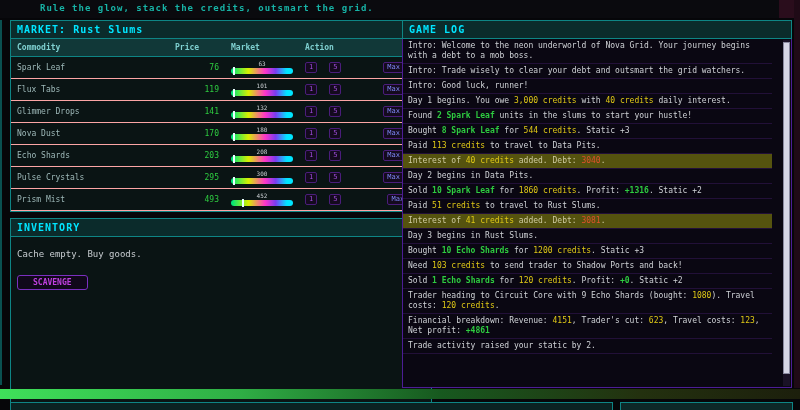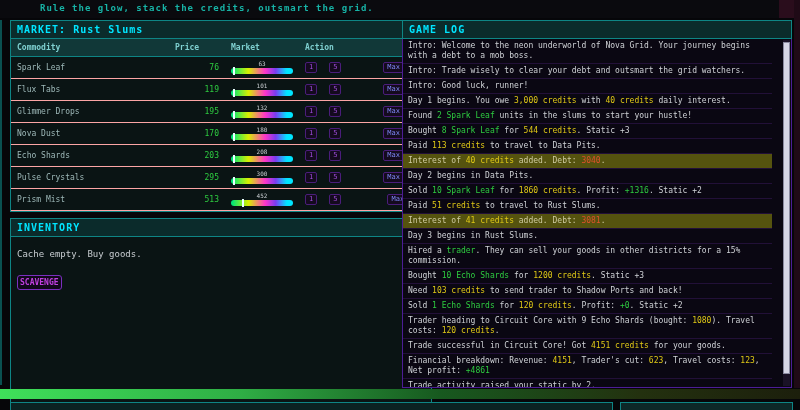--- a/index.html
+++ b/index.html
@@ -46,34 +46,34 @@
   .btn + .btn { margin-left:12px; }
   .btn-max { margin-left:auto !important; color:#7d87f5; }
   
   .inventory-panel { margin-top:6px; border:1px solid #0e8585; background:#0a1414; height:210px; }
   .inventory-panel .panel-header { border:none; border-bottom:1px solid #0e8585; }
   .inv-body { padding:12px 6px; }
   .inv-msg { color:#c8cdd1; font-size:9px; }
   .scavenge-btn {
     margin-top:16px; display:inline-block; background:#10081a;
     border:1px solid #7b2fbf; border-radius:3px; color:#c040e0;
-    font-family:inherit; font-size:8px; font-weight:bold; padding:2px 2px; cursor:pointer;
+    font-family:inherit; font-size:8px; font-weight:bold; padding:2px 15px; cursor:pointer;
   }
   
   .log-panel { position:absolute; left:402px; top:20px; width:390px; }
   .log-content {
     position:relative; height:349px; background:#0a0712;
     border:1px solid #4c1d95; border-top:none; overflow:hidden; padding-right:19px;
   }
   .log-entry {
     padding:2px 5px; border-bottom:1px solid #221038;
     color:#cfd2d6; font-size:8px; line-height:10px;
   }
   .log-entry.hl { background:#55530f; color:#cfcba0; }
-  .seg-num { color:#e0c916; } .seg-good { color:#2ecc40; } .seg-bad { color:#e0522a; }
+  .seg-num { color:#e0c916; } .seg-good { color:#2ecc40;font-weight:bold; } .seg-bad { color:#e0522a; }
   .log-scrollbar { position:absolute; right:1px; top:1px; bottom:1px; width:7px; background:#1a1226; }
   .log-scroll-thumb { position:absolute; top:2px; left:0; width:100%; height:96%; background:#d6d6e6; border:1px solid #8a8aa0; }
   
   .left-edge-line { position:absolute; left:0; top:20px; width:2px; height:365px; background:#0a5050; }
   .right-edge-strip { position:absolute; right:0; top:0; width:6px; height:388px; background:#1f0a16; }
   .right-corner-block { position:absolute; right:0; top:0; width:21px; height:18px; background:#2a0d1c; }
   .bottom-glow-bar {
     position:absolute; left:0; top:389px; width:800px; height:10px;
     background:linear-gradient(90deg,#3fe05a 0%,#2fae45 30%,#17591f 55%,#23310f 80%,#1c1f0c 100%);
   }
@@ -138,21 +138,21 @@
             <td>
               <div class="action-row">
                 <button class="btn">1</button>
                 <button class="btn">5</button>
                 <button class="btn btn-max">Max (23)</button>
               </div>
             </td>
           </tr>
           <tr>
             <td class="c-name">Glimmer Drops</td>
-            <td class="c-price">195</td>
+            <td class="c-price">141</td>
             <td>
               <div class="bar-wrap">
                 <div class="bar-label">132</div>
                 <div class="bar">
                   <span class="tick" style="left: 4%;"></span>
                 </div>
               </div>
             </td>
             <td>
               <div class="action-row">
@@ -214,21 +214,21 @@
             <td>
               <div class="action-row">
                 <button class="btn">1</button>
                 <button class="btn">5</button>
                 <button class="btn btn-max">Max (10)</button>
               </div>
             </td>
           </tr>
           <tr>
             <td class="c-name">Prism Mist</td>
-            <td class="c-price">513</td>
+            <td class="c-price">493</td>
             <td>
               <div class="bar-wrap">
                 <div class="bar-label">452</div>
                 <div class="bar">
                   <span class="tick" style="left: 18%;"></span>
                 </div>
               </div>
             </td>
             <td>
               <div class="action-row">
@@ -262,26 +262,24 @@
         <div class="log-entry"><span>Day 1 begins. You owe </span><span class="seg-num">3,000 credits</span><span> with </span><span class="seg-num">40 credits</span><span> daily interest.</span></div>
         <div class="log-entry"><span>Found </span><span class="seg-good">2 Spark Leaf</span><span> units in the slums to start your hustle!</span></div>
         <div class="log-entry"><span>Bought </span><span class="seg-good">8 Spark Leaf</span><span> for </span><span class="seg-num">544 credits</span><span>. Static +3</span></div>
         <div class="log-entry"><span>Paid </span><span class="seg-num">113 credits</span><span> to travel to Data Pits.</span></div>
         <div class="log-entry hl"><span>Interest of </span><span class="seg-num">40 credits</span><span> added. Debt: </span><span class="seg-bad">3040</span><span>.</span></div>
         <div class="log-entry"><span>Day 2 begins in Data Pits.</span></div>
         <div class="log-entry"><span>Sold </span><span class="seg-good">10 Spark Leaf</span><span> for </span><span class="seg-num">1860 credits</span><span>. Profit: </span><span class="seg-good">+1316</span><span>. Static +2</span></div>
         <div class="log-entry"><span>Paid </span><span class="seg-num">51 credits</span><span> to travel to Rust Slums.</span></div>
         <div class="log-entry hl"><span>Interest of </span><span class="seg-num">41 credits</span><span> added. Debt: </span><span class="seg-bad">3081</span><span>.</span></div>
         <div class="log-entry"><span>Day 3 begins in Rust Slums.</span></div>
-        <div class="log-entry"><span>Hired a </span><span class="seg-good">trader</span><span>. They can sell your goods in other districts for a 15% commission.</span></div>
         <div class="log-entry"><span>Bought </span><span class="seg-good">10 Echo Shards</span><span> for </span><span class="seg-num">1200 credits</span><span>. Static +3</span></div>
         <div class="log-entry"><span>Need </span><span class="seg-num">103 credits</span><span> to send trader to Shadow Ports and back!</span></div>
         <div class="log-entry"><span>Sold </span><span class="seg-good">1 Echo Shards</span><span> for </span><span class="seg-num">120 credits</span><span>. Profit: </span><span class="seg-good">+0</span><span>. Static +2</span></div>
         <div class="log-entry"><span>Trader heading to Circuit Core with 9 Echo Shards (bought: </span><span class="seg-num">1080</span><span>). Travel costs: </span><span class="seg-num">120 credits</span><span>.</span></div>
-        <div class="log-entry"><span>Trade successful in Circuit Core! Got </span><span class="seg-num">4151 credits</span><span> for your goods.</span></div>
         <div class="log-entry"><span>Financial breakdown: Revenue: </span><span class="seg-num">4151</span><span>, Trader's cut: </span><span class="seg-num">623</span><span>, Travel costs: </span><span class="seg-num">123</span><span>, Net profit: </span><span class="seg-good">+4861</span></div>
         <div class="log-entry"><span>Trade activity raised your static by 2.</span></div>
       </div>
     <div class="log-scrollbar">
       <div class="log-scroll-thumb"></div>
     </div>
   </div>
 </div>
 
 <div class="bottom-glow-bar"></div>

